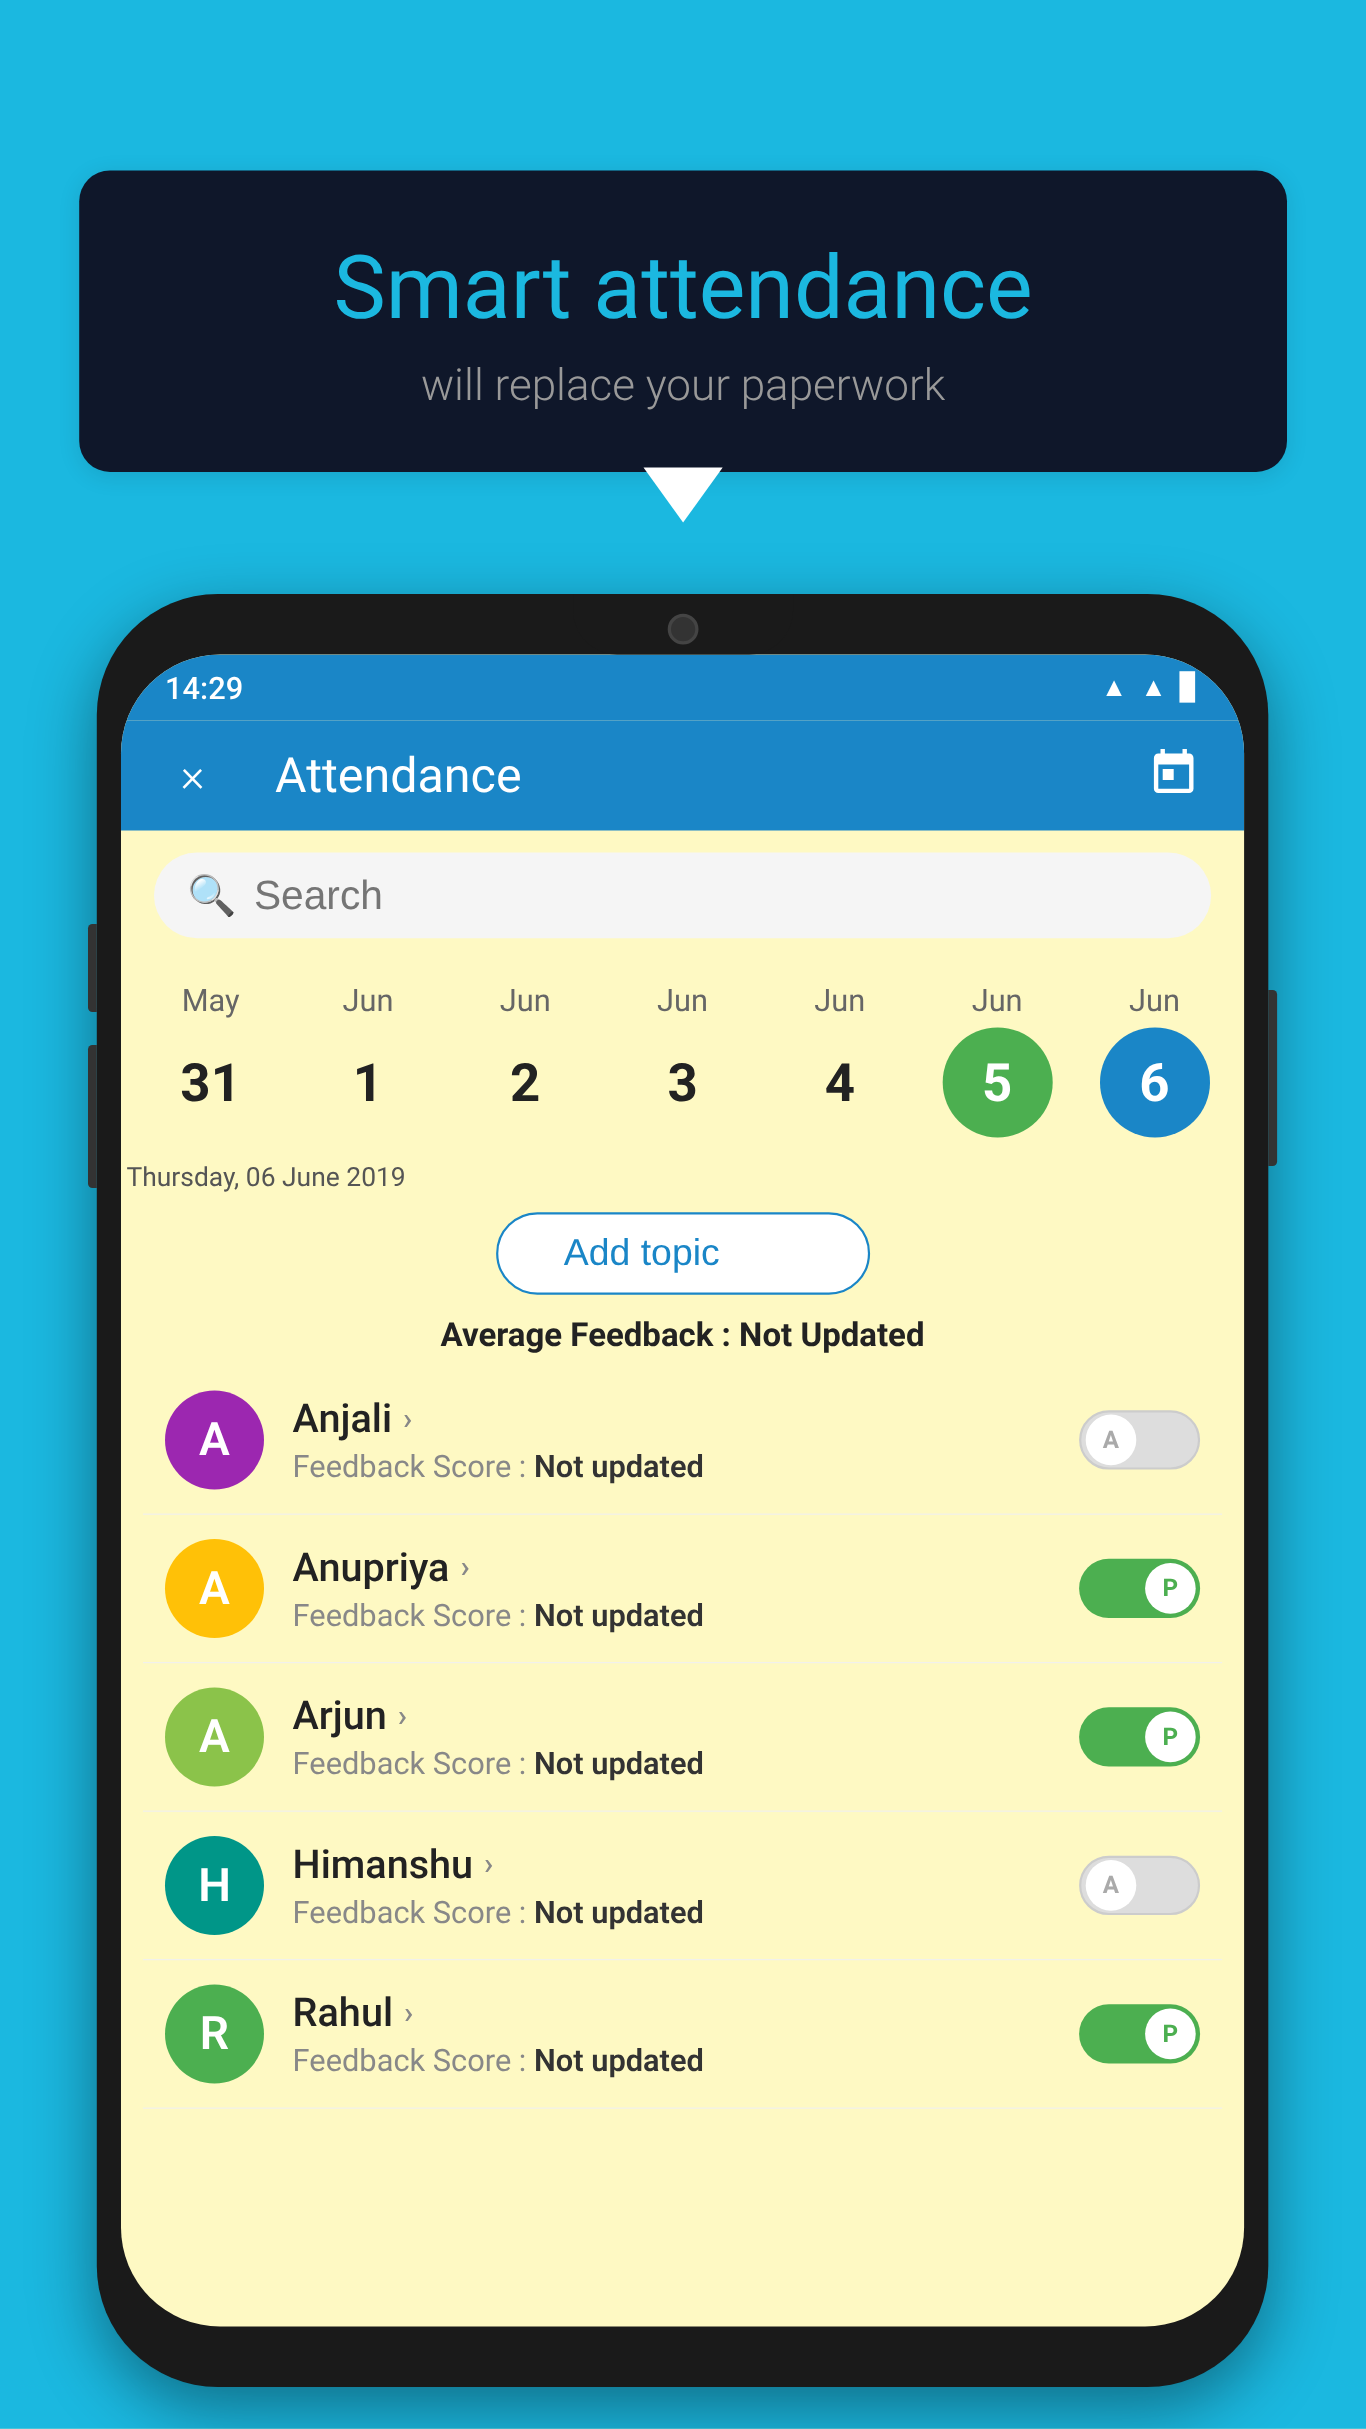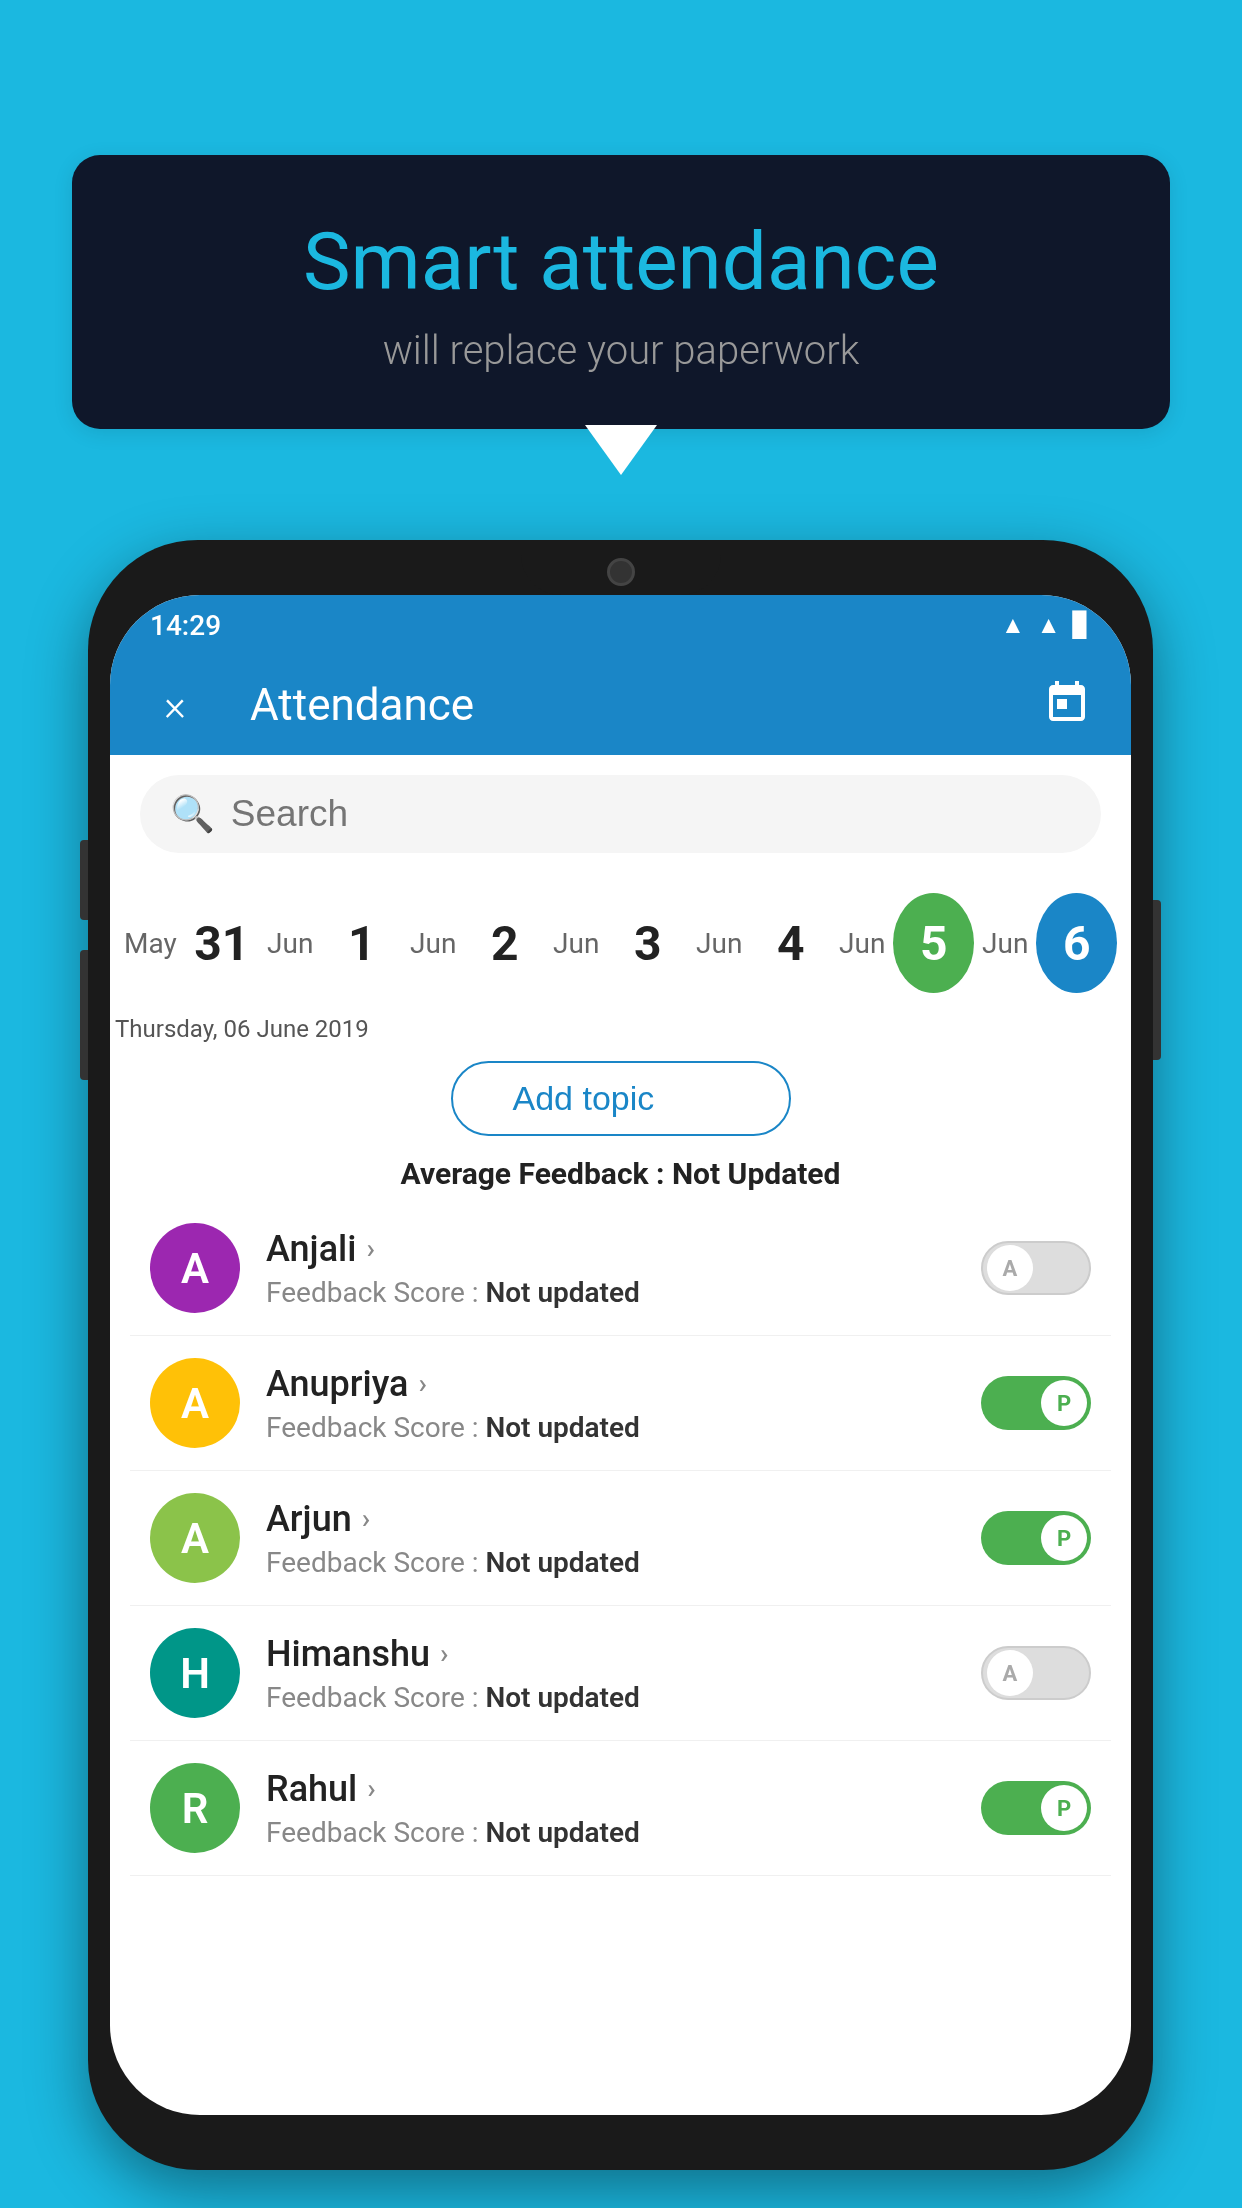--- a/index.html
+++ b/index.html
@@ -114,21 +114,21 @@
       border-radius: 0 4px 4px 0;
     }
 
     
     .phone-screen {
       position: absolute;
       top: 55px;
       left: 22px;
       right: 22px;
       bottom: 55px;
-      background: #ffffff;
+      background: #fef9c3;
       border-radius: 90px;
       overflow: hidden;
     }
 
     
     .status-bar {
       background: #1a86c7;
       height: 60px;
       display: flex;
       align-items: center;
@@ -206,20 +206,21 @@
     }
 
     
     .calendar-row {
       display: flex;
       justify-content: space-around;
       padding: 20px 10px 0;
     }
     .cal-day {
       display: flex;
+      flex-direction: column;
       align-items: center;
       gap: 8px;
       width: 135px;
     }
     .cal-month {
       font-size: 28px;
       color: #666;
       font-weight: 400;
     }
     .cal-num {

